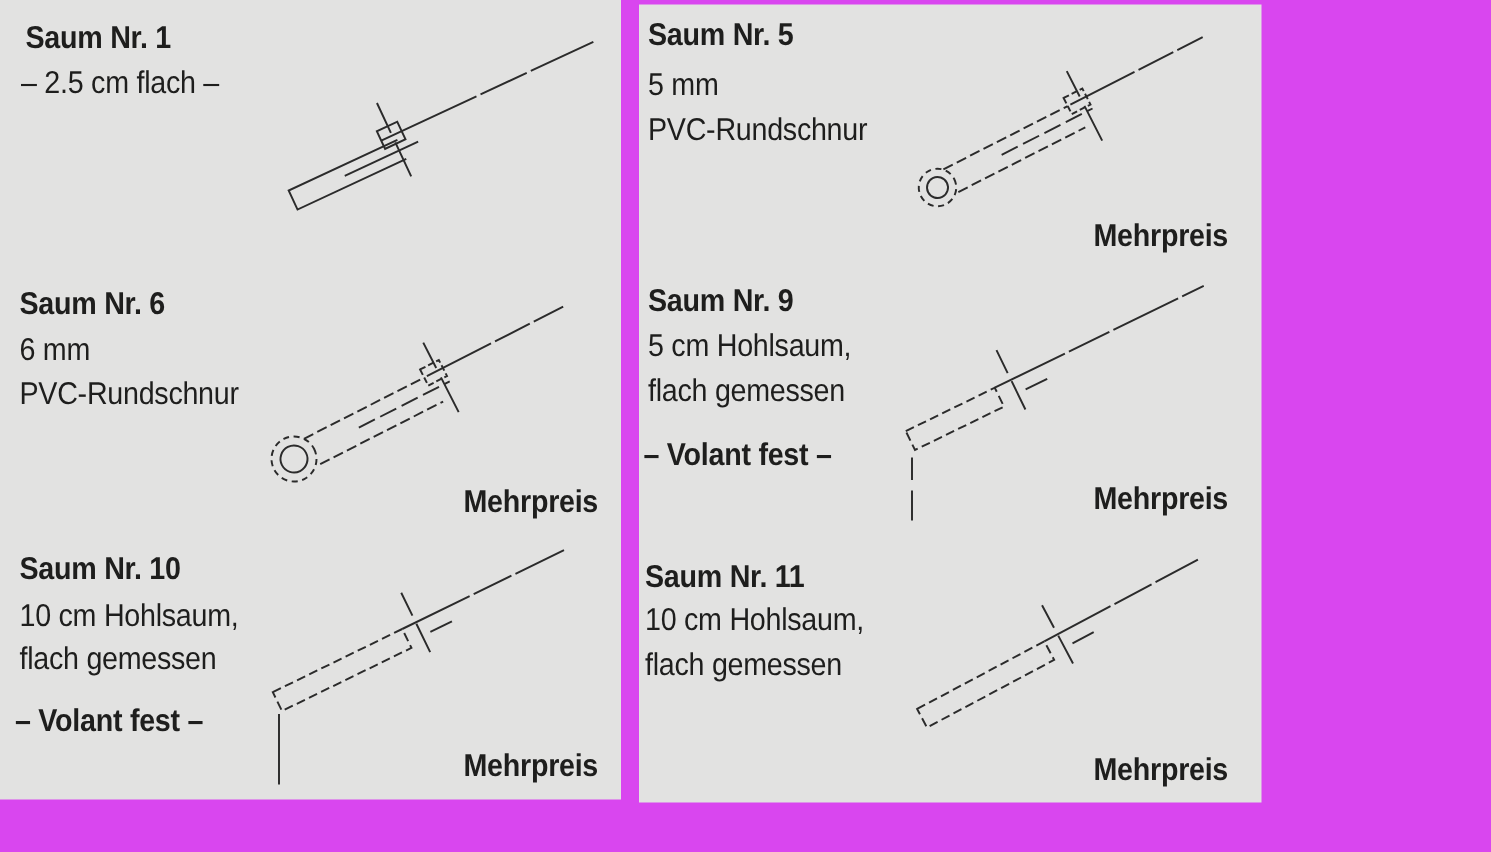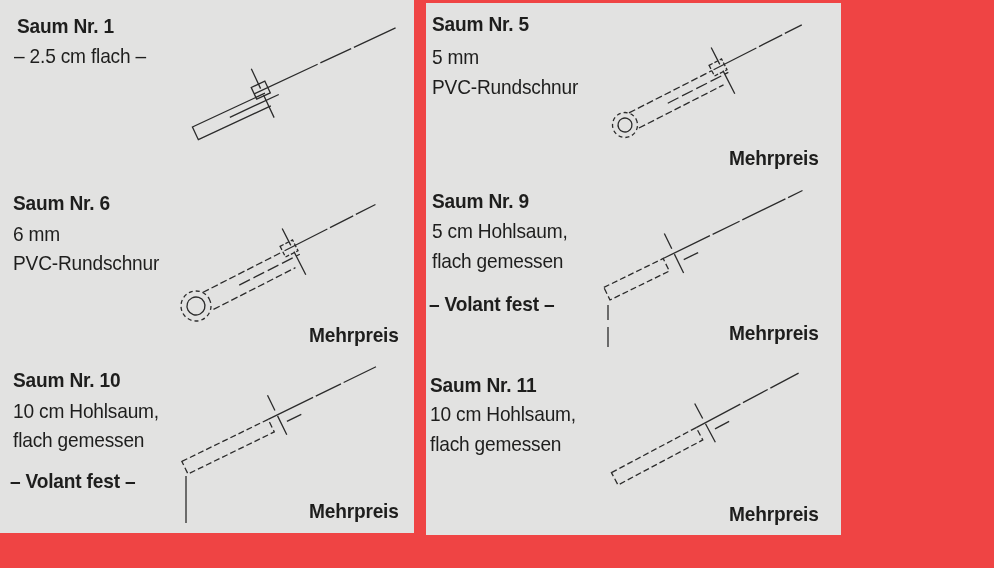--- a/index.html
+++ b/index.html
@@ -1,17 +1,17 @@
 <!DOCTYPE html>
 <html><head>
 <meta charset="utf-8">
 <style>
   html,body{margin:0;padding:0;background:#ffffff;}
   .stage{
-    position:relative;width:994px;height:568px;background:#ef4444;overflow:hidden;
+    position:relative;width:994px;height:568px;background:#d946ef;overflow:hidden;
     font-family:"Liberation Sans",sans-serif;
   }
   .panel{position:absolute;background:#e2e2e1;}
   .panel-left{left:0;top:0;width:414px;height:533px;}
   .panel-right{left:426px;top:3px;width:415px;height:532px;}
   .cell{position:static;}
   .txt{
     position:absolute;font-size:21px;line-height:1.1;color:#1e1e1d;white-space:nowrap;
     transform:scaleX(0.91);transform-origin:0 50%;letter-spacing:-0.2px;
   }

